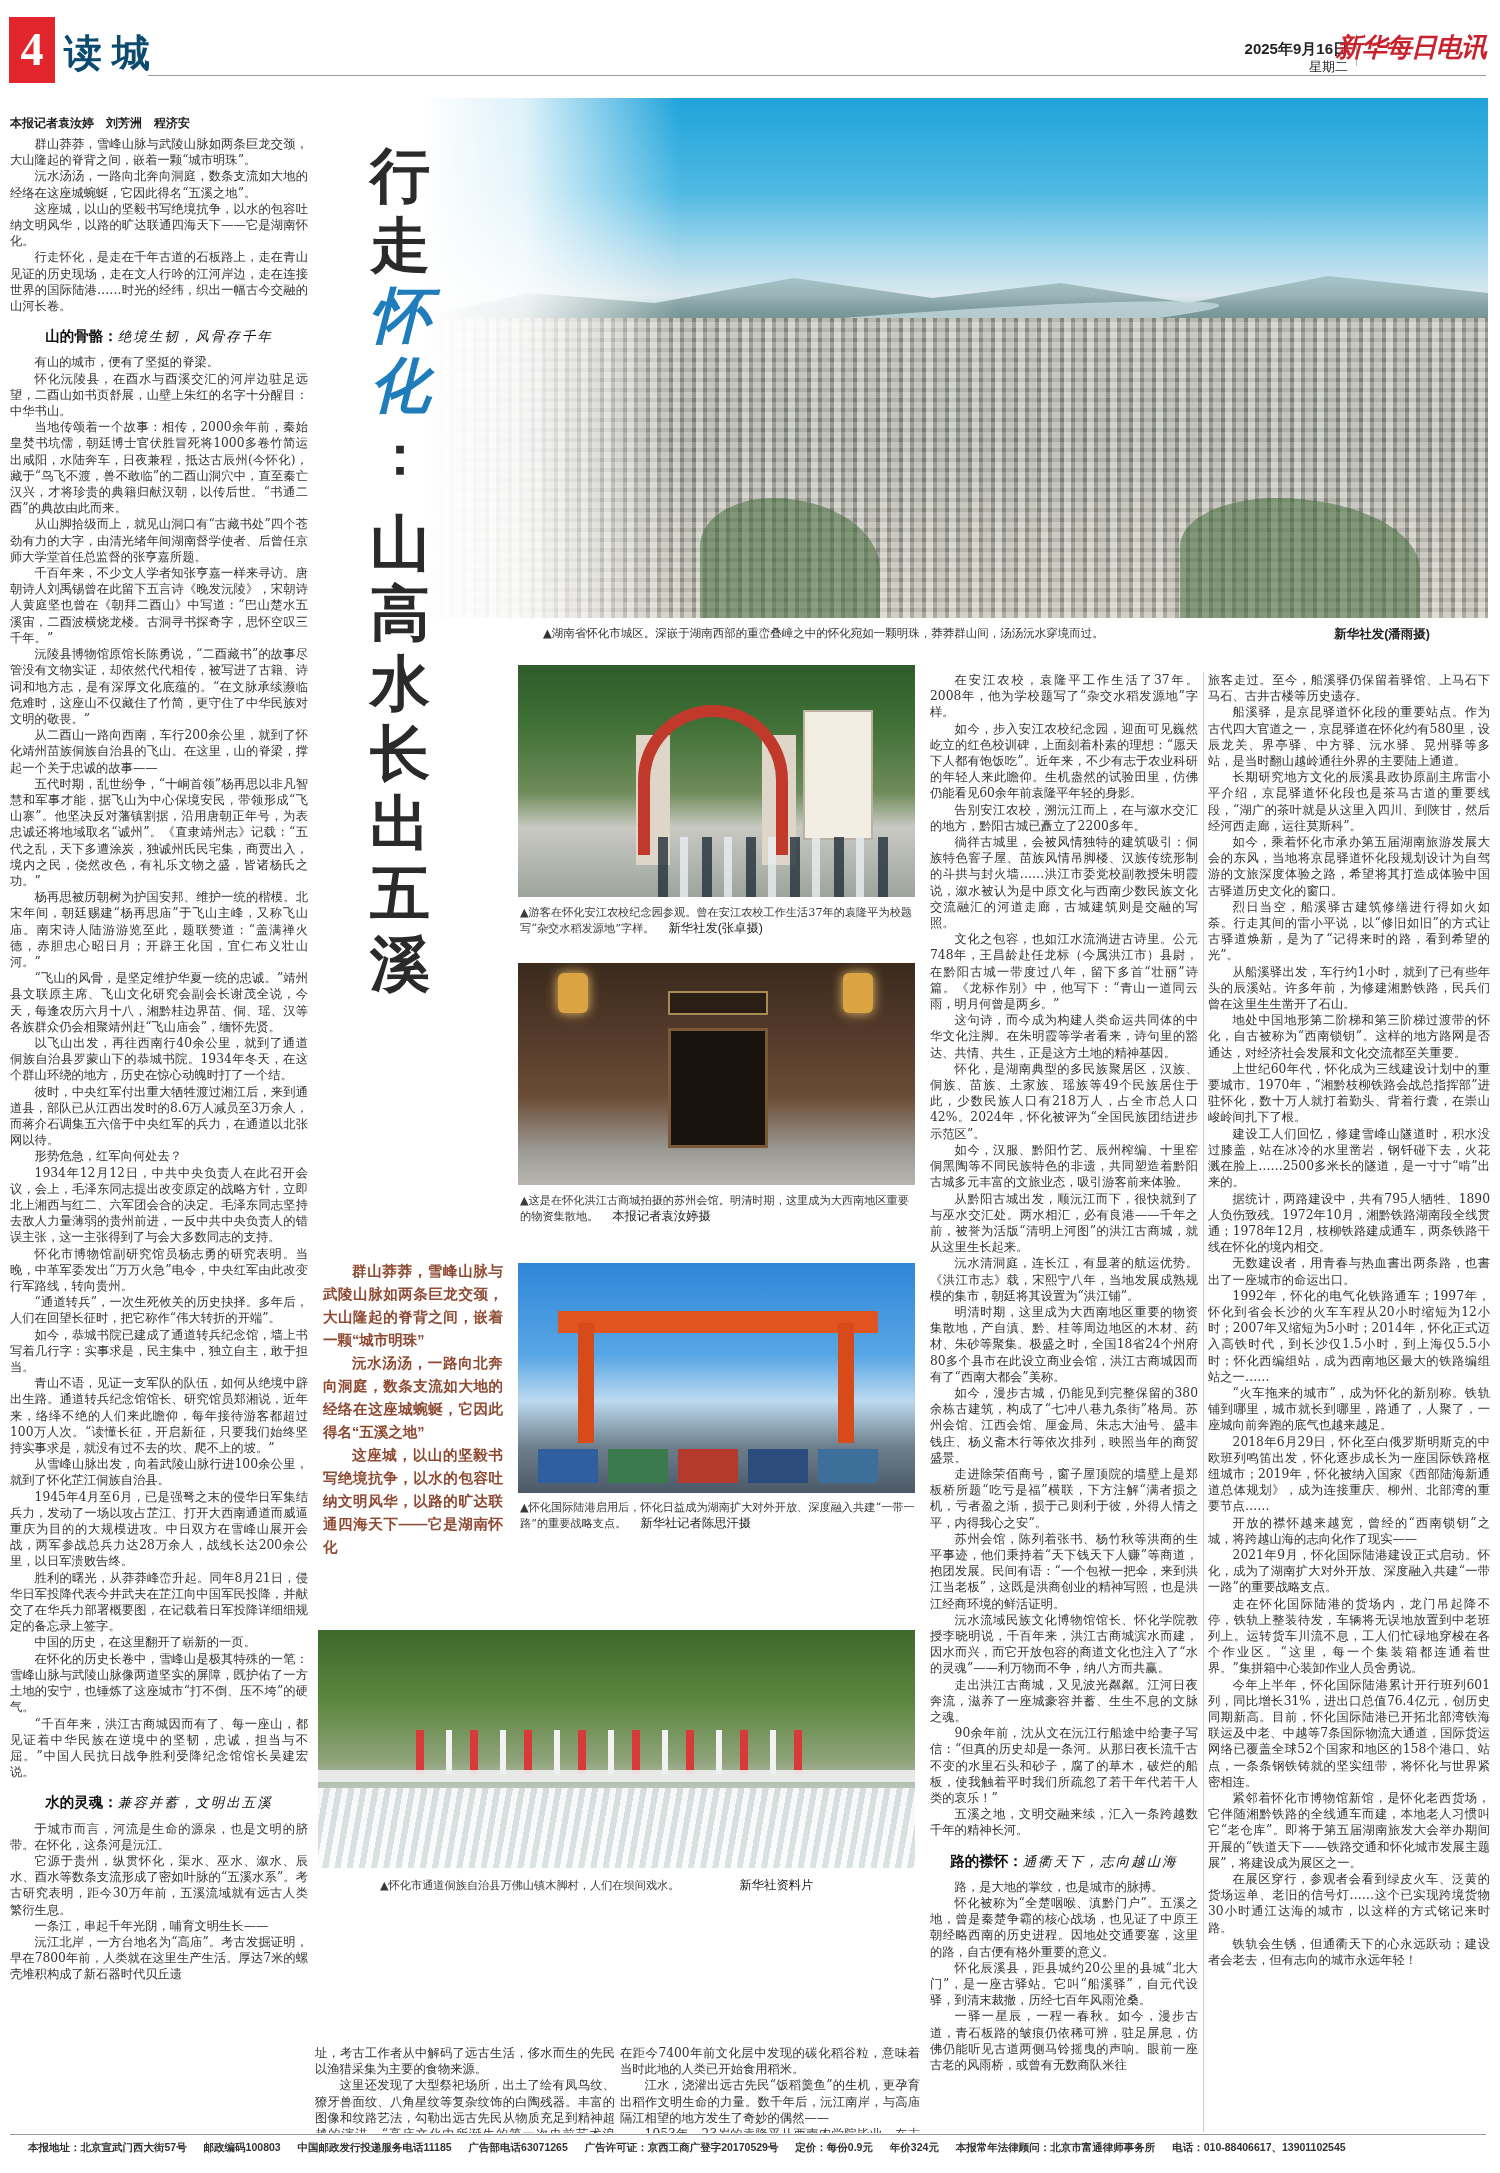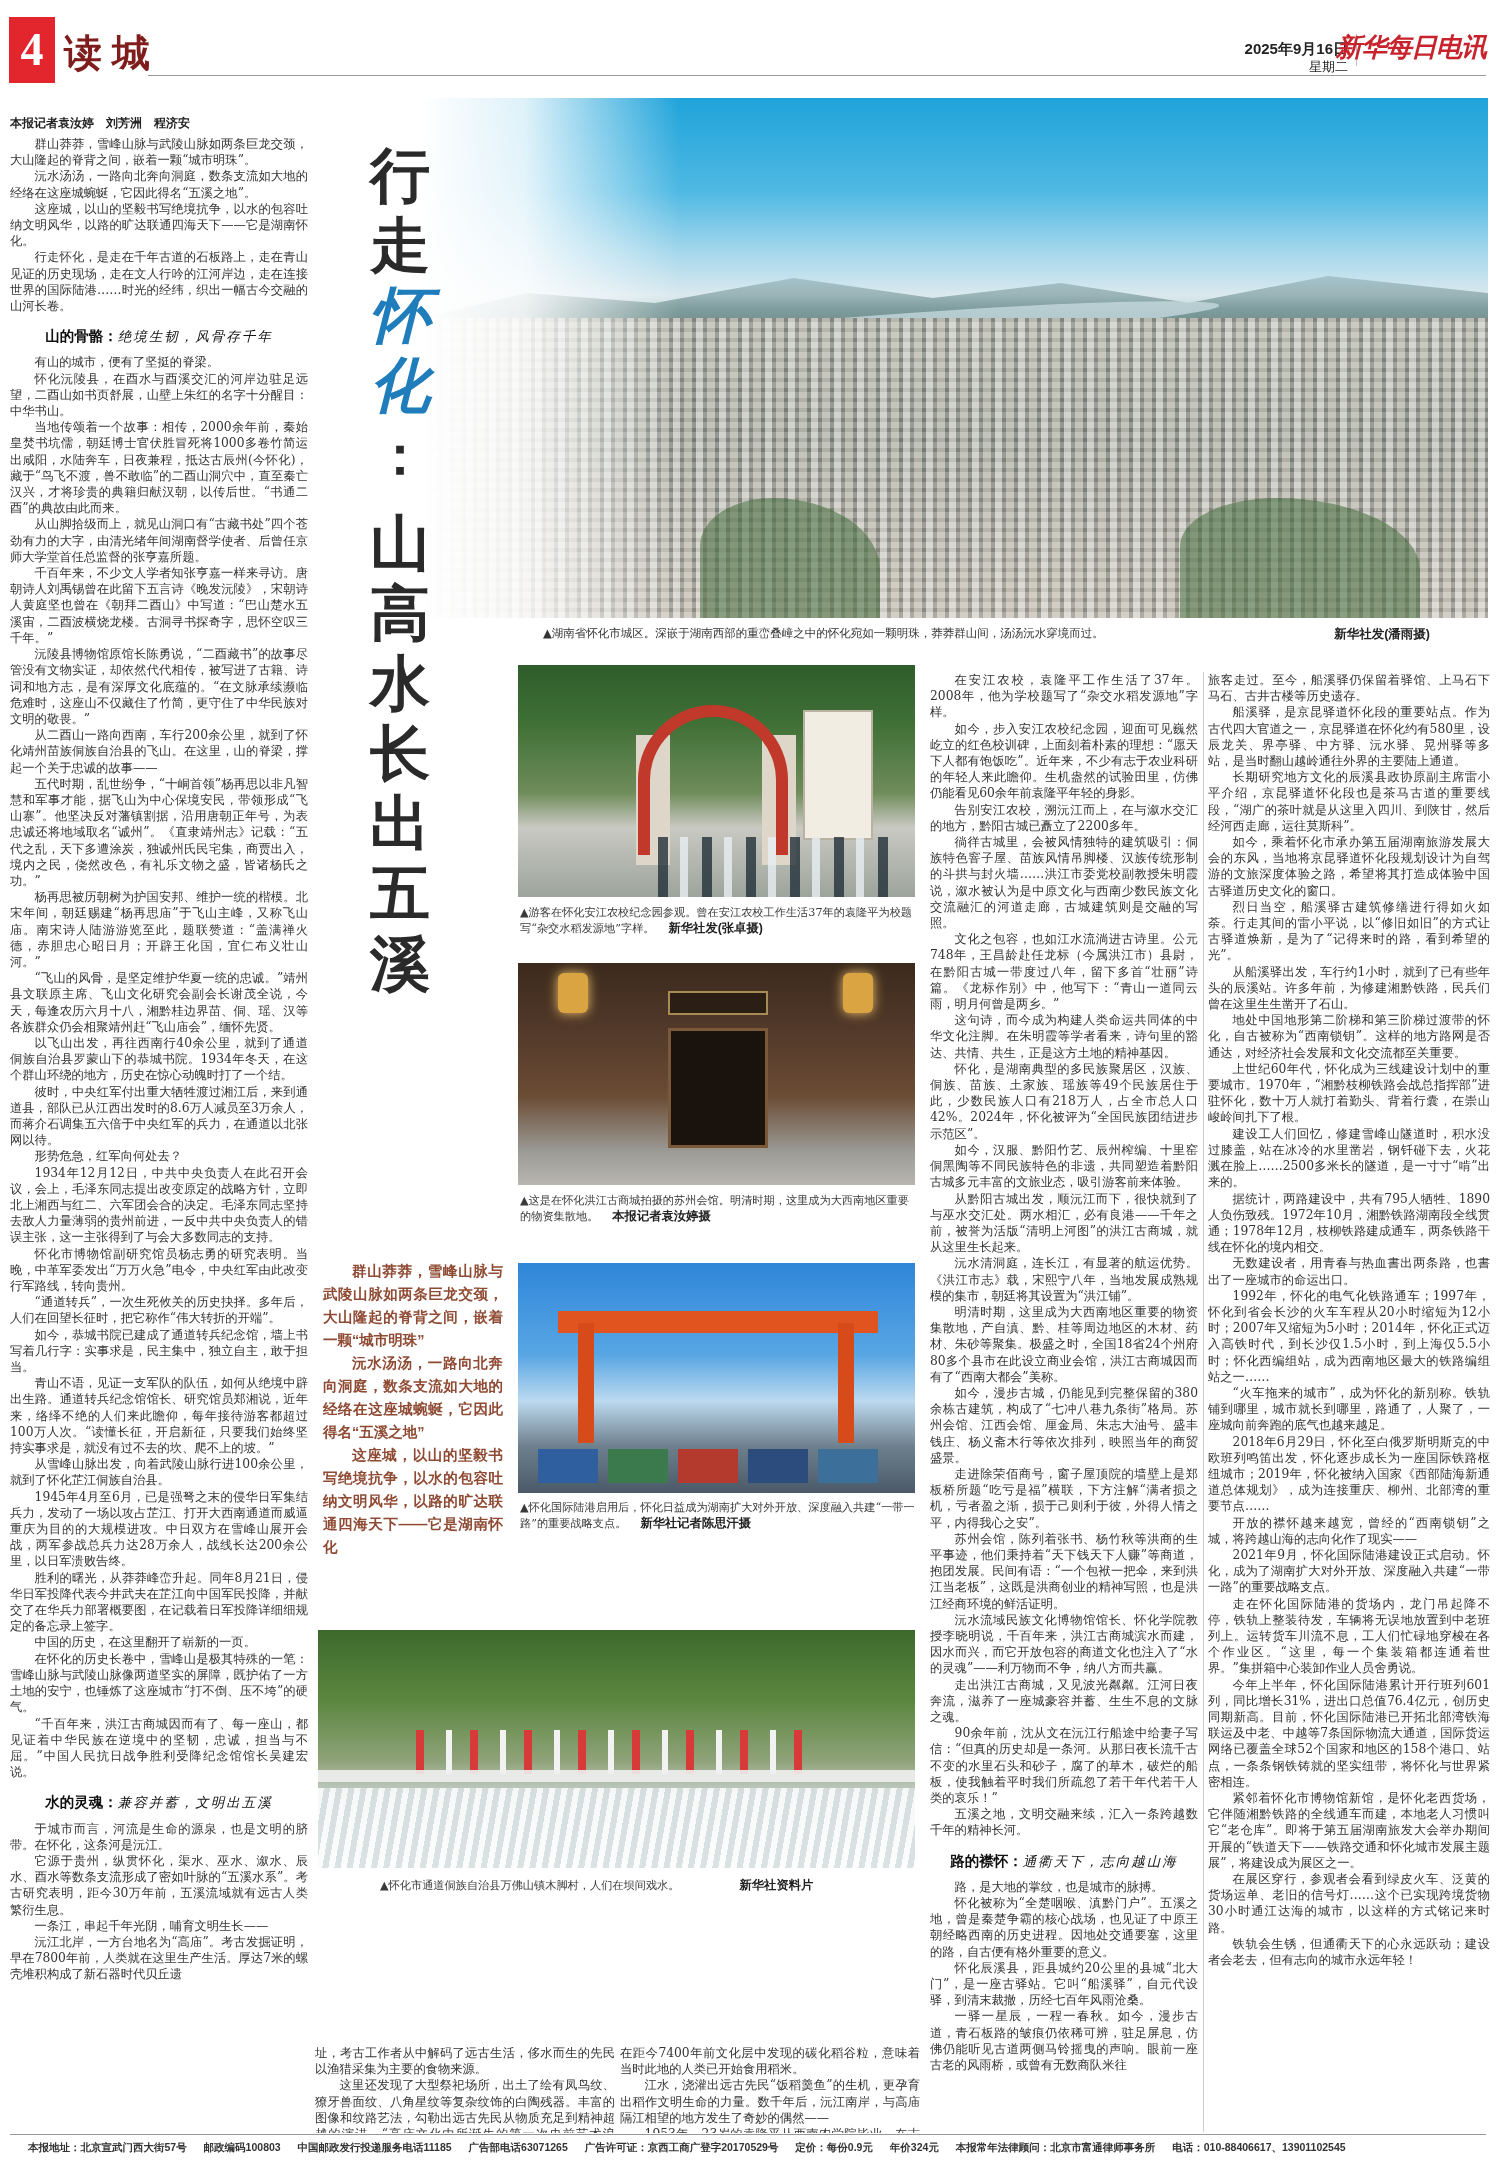--- a/index.html
+++ b/index.html
@@ -3,21 +3,21 @@
 <meta charset="utf-8">
 <style>
   * { box-sizing: border-box; margin: 0; padding: 0; }
   html, body { width: 1500px; height: 2173px; background: #ffffff; overflow: hidden; }
   body { font-family: "DejaVu Serif", "Liberation Serif", serif; color: #2b2b2b; position: relative; }
 
   
   .masthead { position: absolute; left: 0; top: 0; width: 1500px; height: 90px; }
   .page-num { position: absolute; left: 9px; top: 17px; width: 46px; height: 66px; background: #e3262e;
     color: #fff; font-family: "Liberation Serif", serif; font-size: 46px; font-weight: bold; text-align: center; line-height: 66px; }
-  .section-title { position: absolute; left: 64px; top: 26px; color: #7f1d1d; font-family: "DejaVu Serif", serif;
+  .section-title { position: absolute; left: 64px; top: 26px; color: #0c4a6e; font-family: "DejaVu Serif", serif;
     font-size: 38px; font-weight: bold; letter-spacing: 10px; line-height: 54px; }
   .mast-rule { position: absolute; left: 148px; right: 14px; top: 75px; height: 1px; background: #9a9a9a; }
   .date-block { position: absolute; right: 152px; top: 32px; text-align: right; font-family: "Liberation Sans", sans-serif; color: #222; margin-top: 8px; }
   .date-block .date { font-size: 15px; font-weight: bold; line-height: 18px; }
   .date-block .weekday { font-size: 13px; font-weight: normal; line-height: 18px; }
   .date-sep { position: absolute; right: 143px; top: 34px; width: 1px; height: 32px; background: #bbb; }
   .paper-name { position: absolute; right: 14px; top: 30px; color: #c8232c; font-size: 26px; font-weight: bold;
     font-family: "DejaVu Serif", serif; letter-spacing: -1px; font-style: italic; }
 
   .byline { position: absolute; left: 10px; top: 115px; font-size: 12px; font-family: "Liberation Sans", sans-serif; font-weight: bold; color: #222; word-spacing: 6px; }
@@ -88,21 +88,21 @@
 
   .ph-river { left: 318px; top: 1630px; width: 597px; height: 238px;
     background: linear-gradient(180deg, #3d6a2c 0%, #5c8740 30%, #8fa37a 55%, #c9d1cf 70%, #e8ecec 100%); }
   .ph-river .dam { position: absolute; left: 0; right: 0; top: 140px; height: 12px; background: rgba(240,240,240,.9); }
   .ph-river .people { position: absolute; left: 80px; top: 100px; width: 420px; height: 44px;
     background: repeating-linear-gradient(90deg, rgba(0,0,0,0) 0 18px, #d83a3a 18px 26px, rgba(0,0,0,0) 26px 48px, #f2f2f2 48px 54px); }
   .ph-river .water { position: absolute; left: 0; right: 0; bottom: 0; height: 80px;
     background: repeating-linear-gradient(100deg, #ffffff 0 6px, #d8e0e2 6px 12px); opacity:.85; }
 
   .cap { position: absolute; font-size: 11.2px; line-height: 15.5px; color: #3a3a3a; }
-  .cap .credit { font-family: "Liberation Sans", sans-serif; font-weight: bold; font-size: 12.3px; color: #222; margin-left: 14px; }
+  .cap .credit { font-family: "Liberation Sans", sans-serif; font-weight: normal; font-size: 12.3px; color: #222; margin-left: 14px; }
   .cap1 { left: 520px; top: 905px; width: 395px; }
   .cap2 { left: 520px; top: 1193px; width: 395px; }
   .cap3 { left: 520px; top: 1500px; width: 395px; }
   .cap4 { left: 380px; top: 1878px; width: 535px; }
 
   
   .foot-rule { position: absolute; left: 10px; right: 14px; top: 2134px; height: 1px; background: #999; }
   .footer { position: absolute; left: 28px; top: 2141px; font-family: "Liberation Sans", sans-serif; font-size: 10.5px; font-weight: bold; color: #333; white-space: nowrap; word-spacing: 2px; }
   .footer span { margin-right: 12px; }
   .vrule { position: absolute; width: 1px; background: #ccc; }

